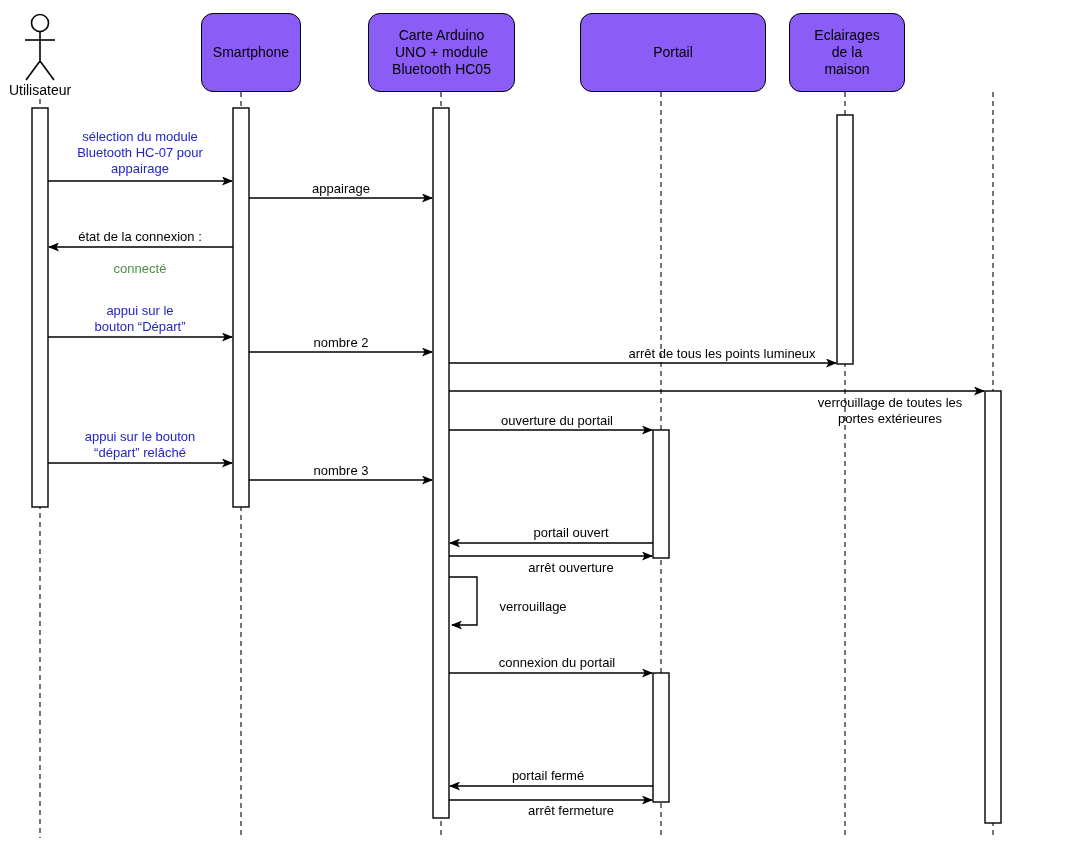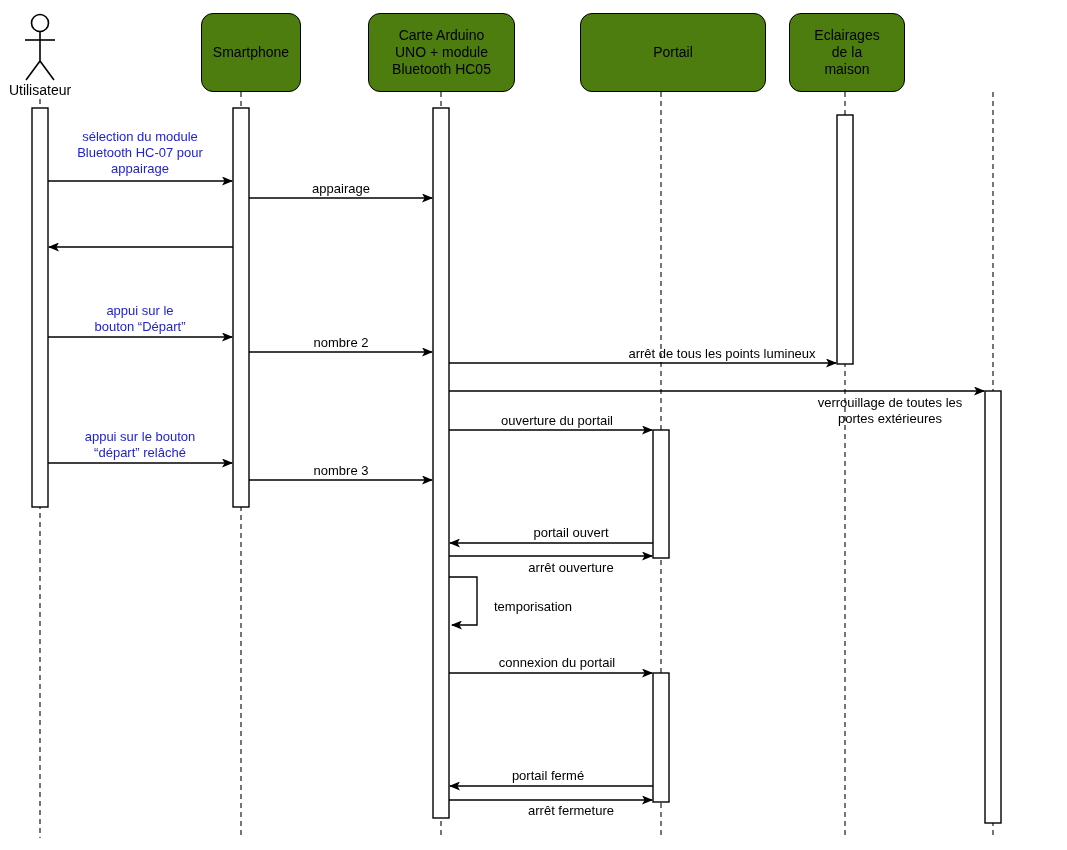--- a/index.html
+++ b/index.html
@@ -8,21 +8,21 @@
     font-family:"Liberation Sans", sans-serif; overflow:hidden;
   }
   svg.overlay { position:absolute; left:0; top:0; }
   .lifeline { stroke:#3c3c3c; stroke-width:1.4; stroke-dasharray:5 4; fill:none; }
   .activation { fill:#ffffff; stroke:#000000; stroke-width:1.4; }
   .msg-line { stroke:#000000; stroke-width:1.4; fill:none; }
   .actor-fig { stroke:#000000; stroke-width:1.6; fill:none; }
 
   .head-box {
     position:absolute; top:13px; height:79px; box-sizing:border-box;
-    background:#4d7c0f; border:1.7px solid #000000; border-radius:12px;
+    background:#8b5cf6; border:1.7px solid #000000; border-radius:12px;
     display:flex; flex-direction:column; align-items:center; justify-content:center;
     text-align:center; font-size:14px; line-height:18px; color:#000;
     white-space:pre-line;
   }
   .head-title { font-size:14px; line-height:17px; white-space:pre-line; }
   .head-sub { font-size:11px; line-height:15px; white-space:pre-line; margin-top:2px; }
 
   .mlabel {
     position:absolute; transform:translateX(-50%);
     font-size:13px; line-height:16px; text-align:center;
@@ -112,20 +112,24 @@
 maison</span>
   </div>
 
 
   <div class="mlabel blue-label" style="left:140px; top:129px;">sélection du module
 Bluetooth HC-07 pour
 appairage</div>
 
   <div class="mlabel" style="left:341px; top:181px;">appairage</div>
 
+  <div class="mlabel" style="left:140px; top:213px;">
+    <span>état de la connexion :</span>
+    <span class="green-text">connecté</span>
+  </div>
 
   <div class="mlabel blue-label" style="left:140px; top:303px;">appui sur le
 bouton “Départ”</div>
 
   <div class="mlabel" style="left:341px; top:335px;text-align:right;">nombre 2</div>
 
   <div class="mlabel" style="left:722px; top:346px;">arrêt de tous les points lumineux</div>
 
   <div class="mlabel" style="left:890px; top:395px;">verrouillage de toutes les
 portes extérieures</div>
@@ -134,21 +138,21 @@
 
   <div class="mlabel blue-label" style="left:140px; top:429px;">appui sur le bouton
 “départ” relâché</div>
 
   <div class="mlabel" style="left:341px; top:463px;">nombre 3</div>
 
   <div class="mlabel" style="left:571px; top:525px;">portail ouvert</div>
 
   <div class="mlabel" style="left:571px; top:560px;">arrêt ouverture</div>
 
-  <div class="mlabel" style="left:533px; top:599px;">temporisation</div>
+  <div class="mlabel" style="left:533px; top:599px;">verrouillage</div>
 
   <div class="mlabel" style="left:557px; top:655px;">connexion du portail</div>
 
   <div class="mlabel" style="left:548px; top:768px;">portail fermé</div>
 
   <div class="mlabel" style="left:571px; top:803px;">arrêt fermeture</div>
 
 </div>
 
 </body></html>

